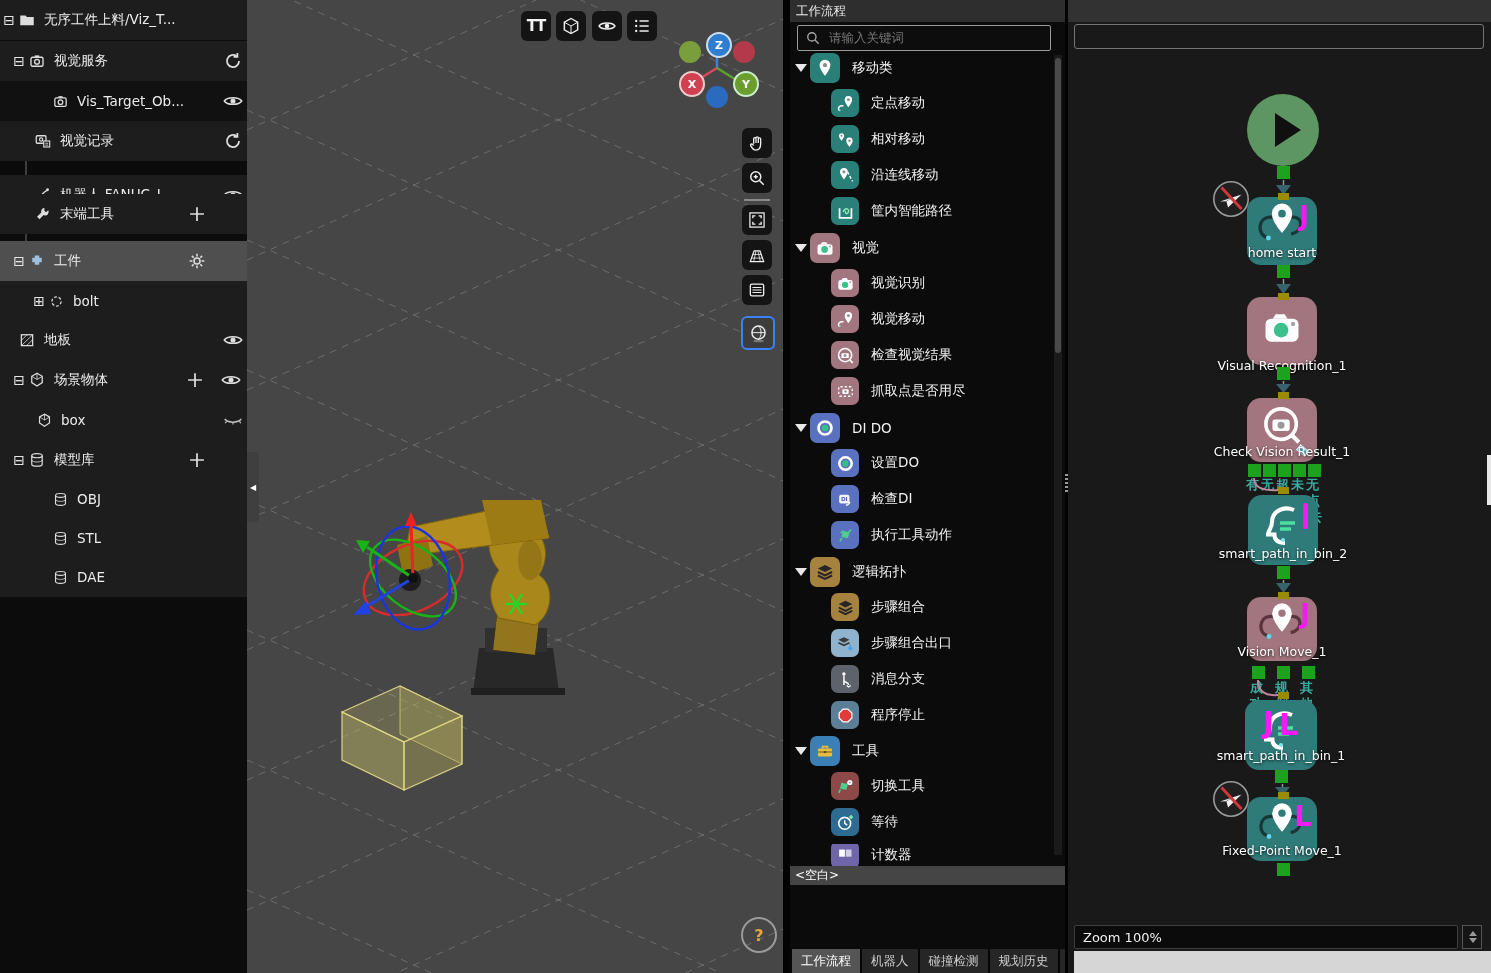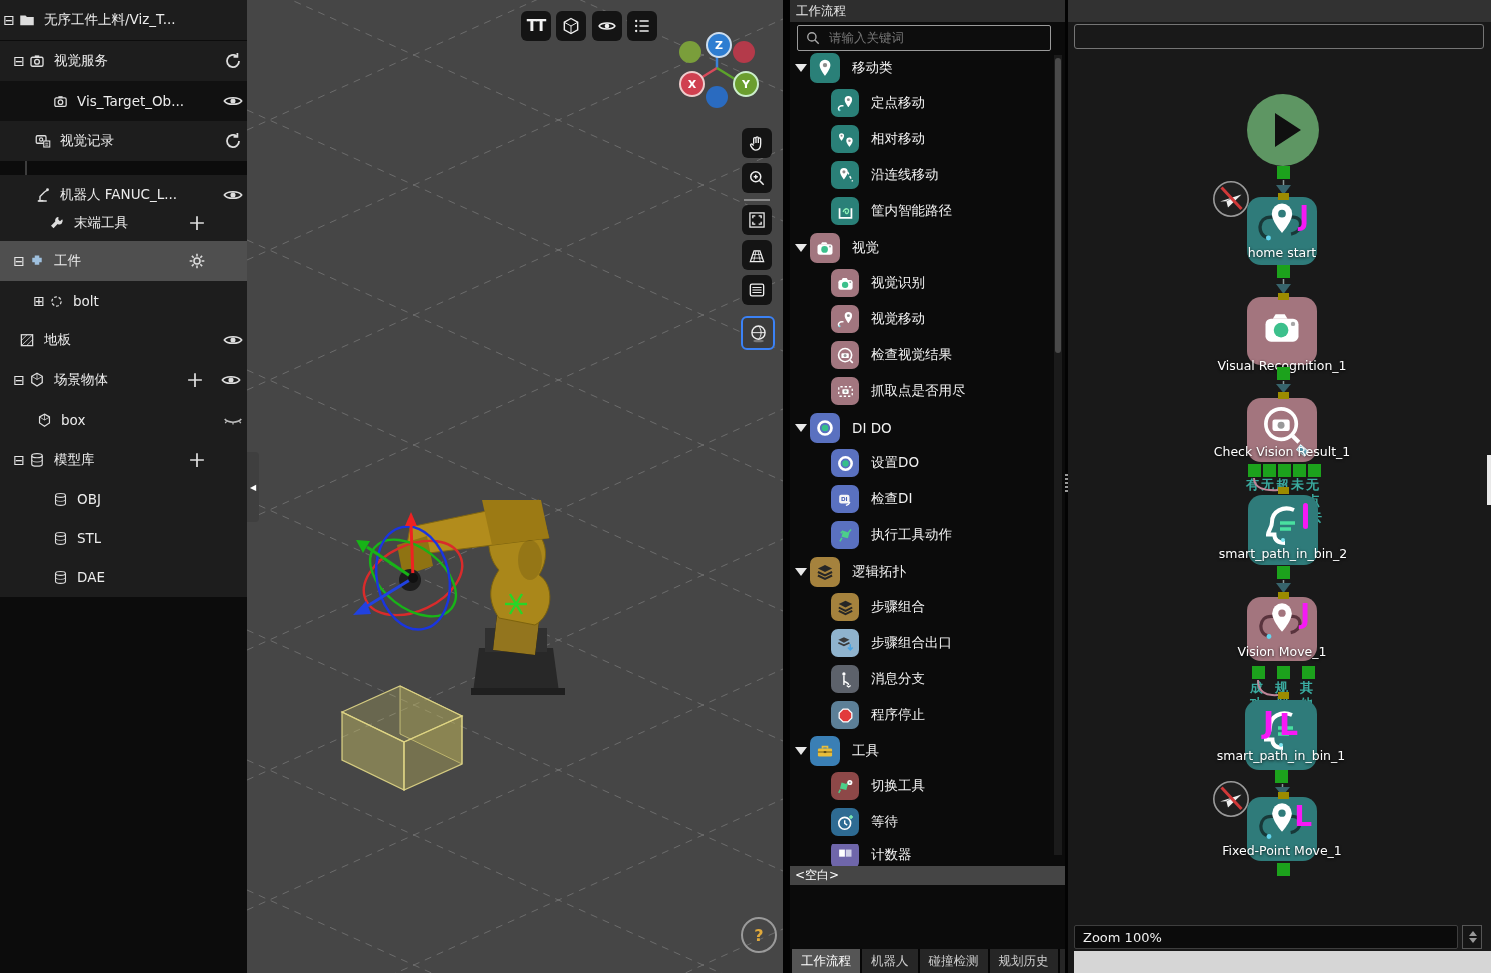--- a/index.html
+++ b/index.html
@@ -325,21 +325,21 @@
     </div>
     <div class="srow" style="top:175px;padding-left:34px">
       <svg class="sic" width="18" height="18">
           <use href="#s-robot"></use>
         </svg>
       <span class="slabel">机器人 FANUC_L...</span>
       <svg class="rbtn" style="left:222px" width="20" height="20">
           <use href="#s-eye"></use>
         </svg>
     </div>
-    <div class="srow" style="top:203px;padding-left:48px">
+    <div class="srow" style="top:194px;padding-left:34px">
       <svg class="sic" width="18" height="18">
           <use href="#s-wrench"></use>
         </svg>
       <span class="slabel">末端工具</span>
       <svg class="rbtn" style="left:186px" width="20" height="20">
           <use href="#s-plus"></use>
         </svg>
     </div>
     <div class="srow sel" style="top:241px;padding-left:10px">
       <span class="exp">⊟</span>

